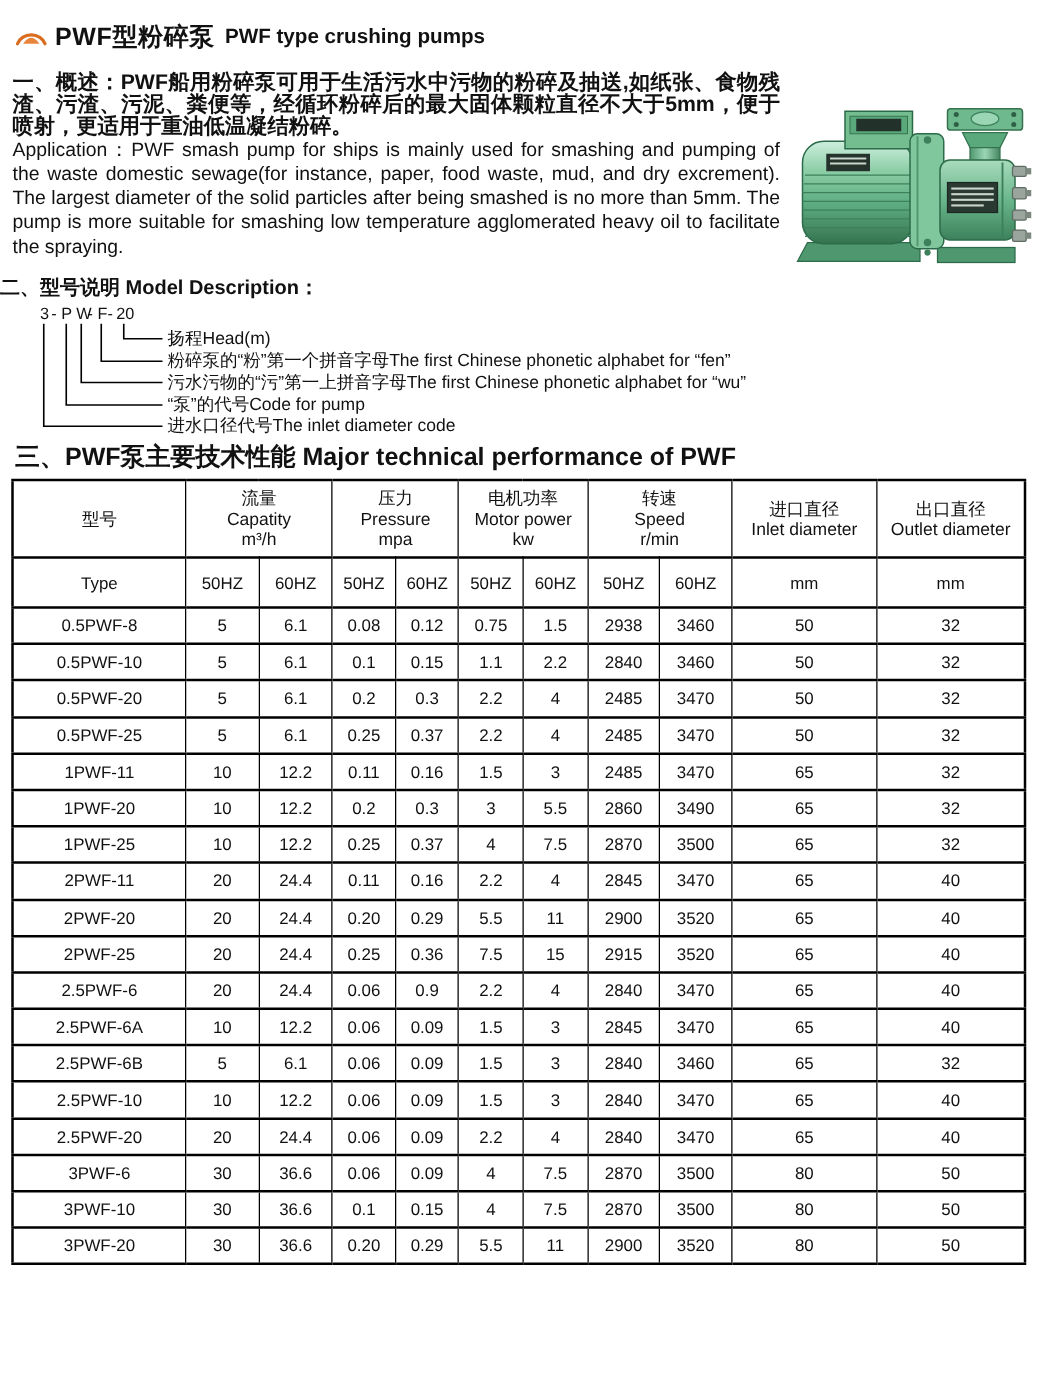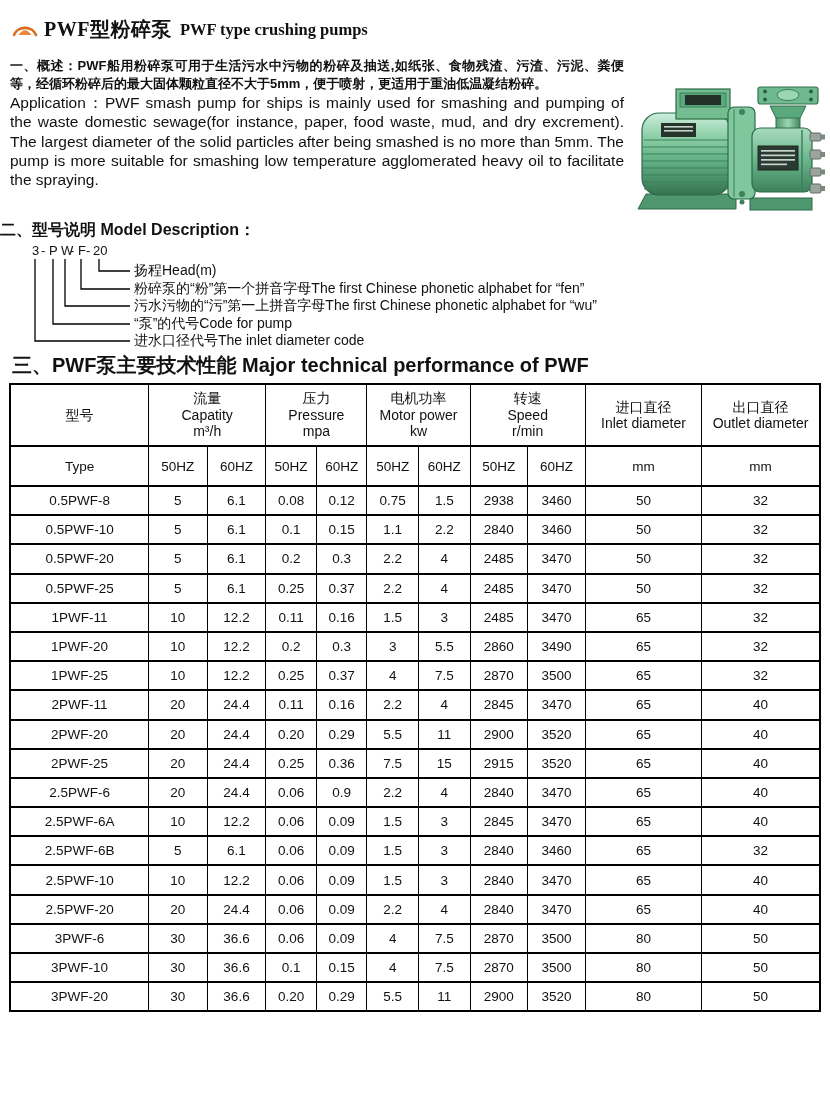--- a/index.html
+++ b/index.html
@@ -2,25 +2,25 @@
 <html><head>
 <meta charset="utf-8">
 <style>
   * { margin:0; padding:0; box-sizing:border-box; }
   html,body { background:#ffffff; }
   body {
     width:830px; height:1111px; position:relative; overflow:hidden;
     font-family:"Liberation Sans","DejaVu Sans",sans-serif;
     color:#111;
   }
-  .page-title { position:absolute; top:16px; left:12px; display:flex; align-items:center; gap:6px;font-family:Liberation Serif, serif; }
+  .page-title { position:absolute; top:16px; left:12px; display:flex; align-items:center; gap:6px; }
   .page-title .zh { font-size:20px; font-weight:bold; letter-spacing:0.5px; }
   .page-title .en { font-size:16.5px; font-weight:bold; margin-left:2px; }
   .overview { position:absolute; top:57px; left:10px; width:614px; text-align:justify; }
-  .overview .zh { font-size:13px; line-height:17.6px; font-weight:600; }
+  .overview .zh { font-size:17px; line-height:17.6px; font-weight:600; }
   .overview .en { font-size:15.5px; line-height:19.2px; margin-top:1px; }
   .pump-figure { position:absolute; top:78px; left:624px; width:202px; height:142px; }
   .model-heading { position:absolute; top:220px; left:0; font-size:16px; font-weight:600; }
   .model-diagram { position:absolute; top:243px; left:12px; width:800px; height:112px; font-size:13.5px; }
   .model-diagram .code-part { position:absolute; top:0; font-size:13px; }
   .model-diagram svg.tree { position:absolute; left:0; top:0; }
   .model-diagram .dlabel { position:absolute; left:122px; white-space:nowrap; font-size:14px; }
   .perf-heading { position:absolute; top:352px; left:12px; font-size:20px; font-weight:600; }
   table.perf { position:absolute; top:383px; left:9px; width:812px; border-collapse:collapse; table-layout:fixed; }
   table.perf th, table.perf td {

